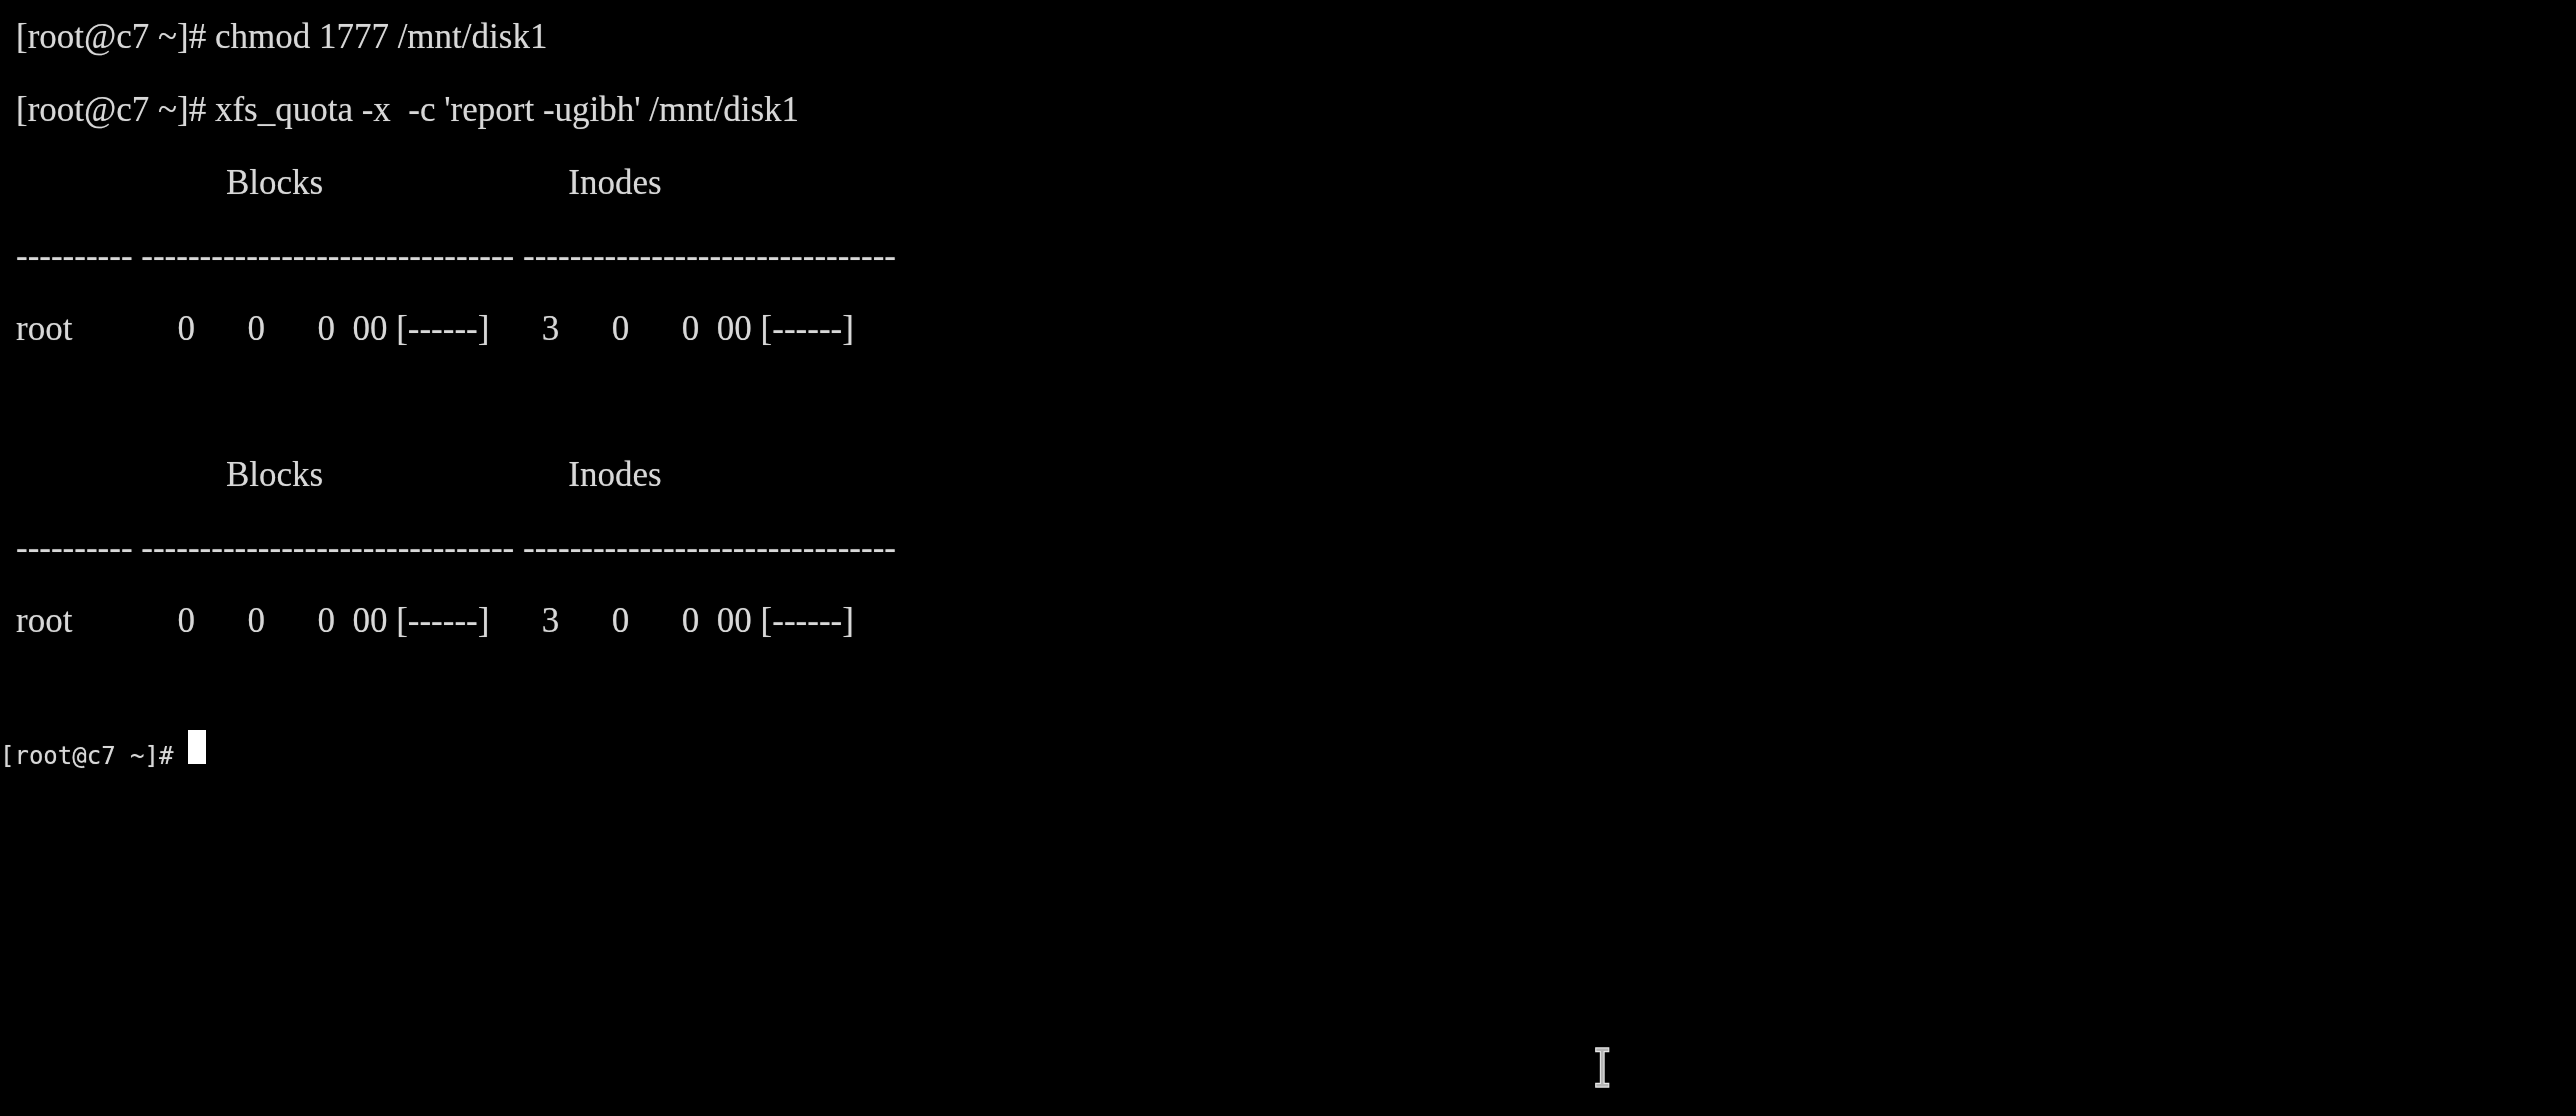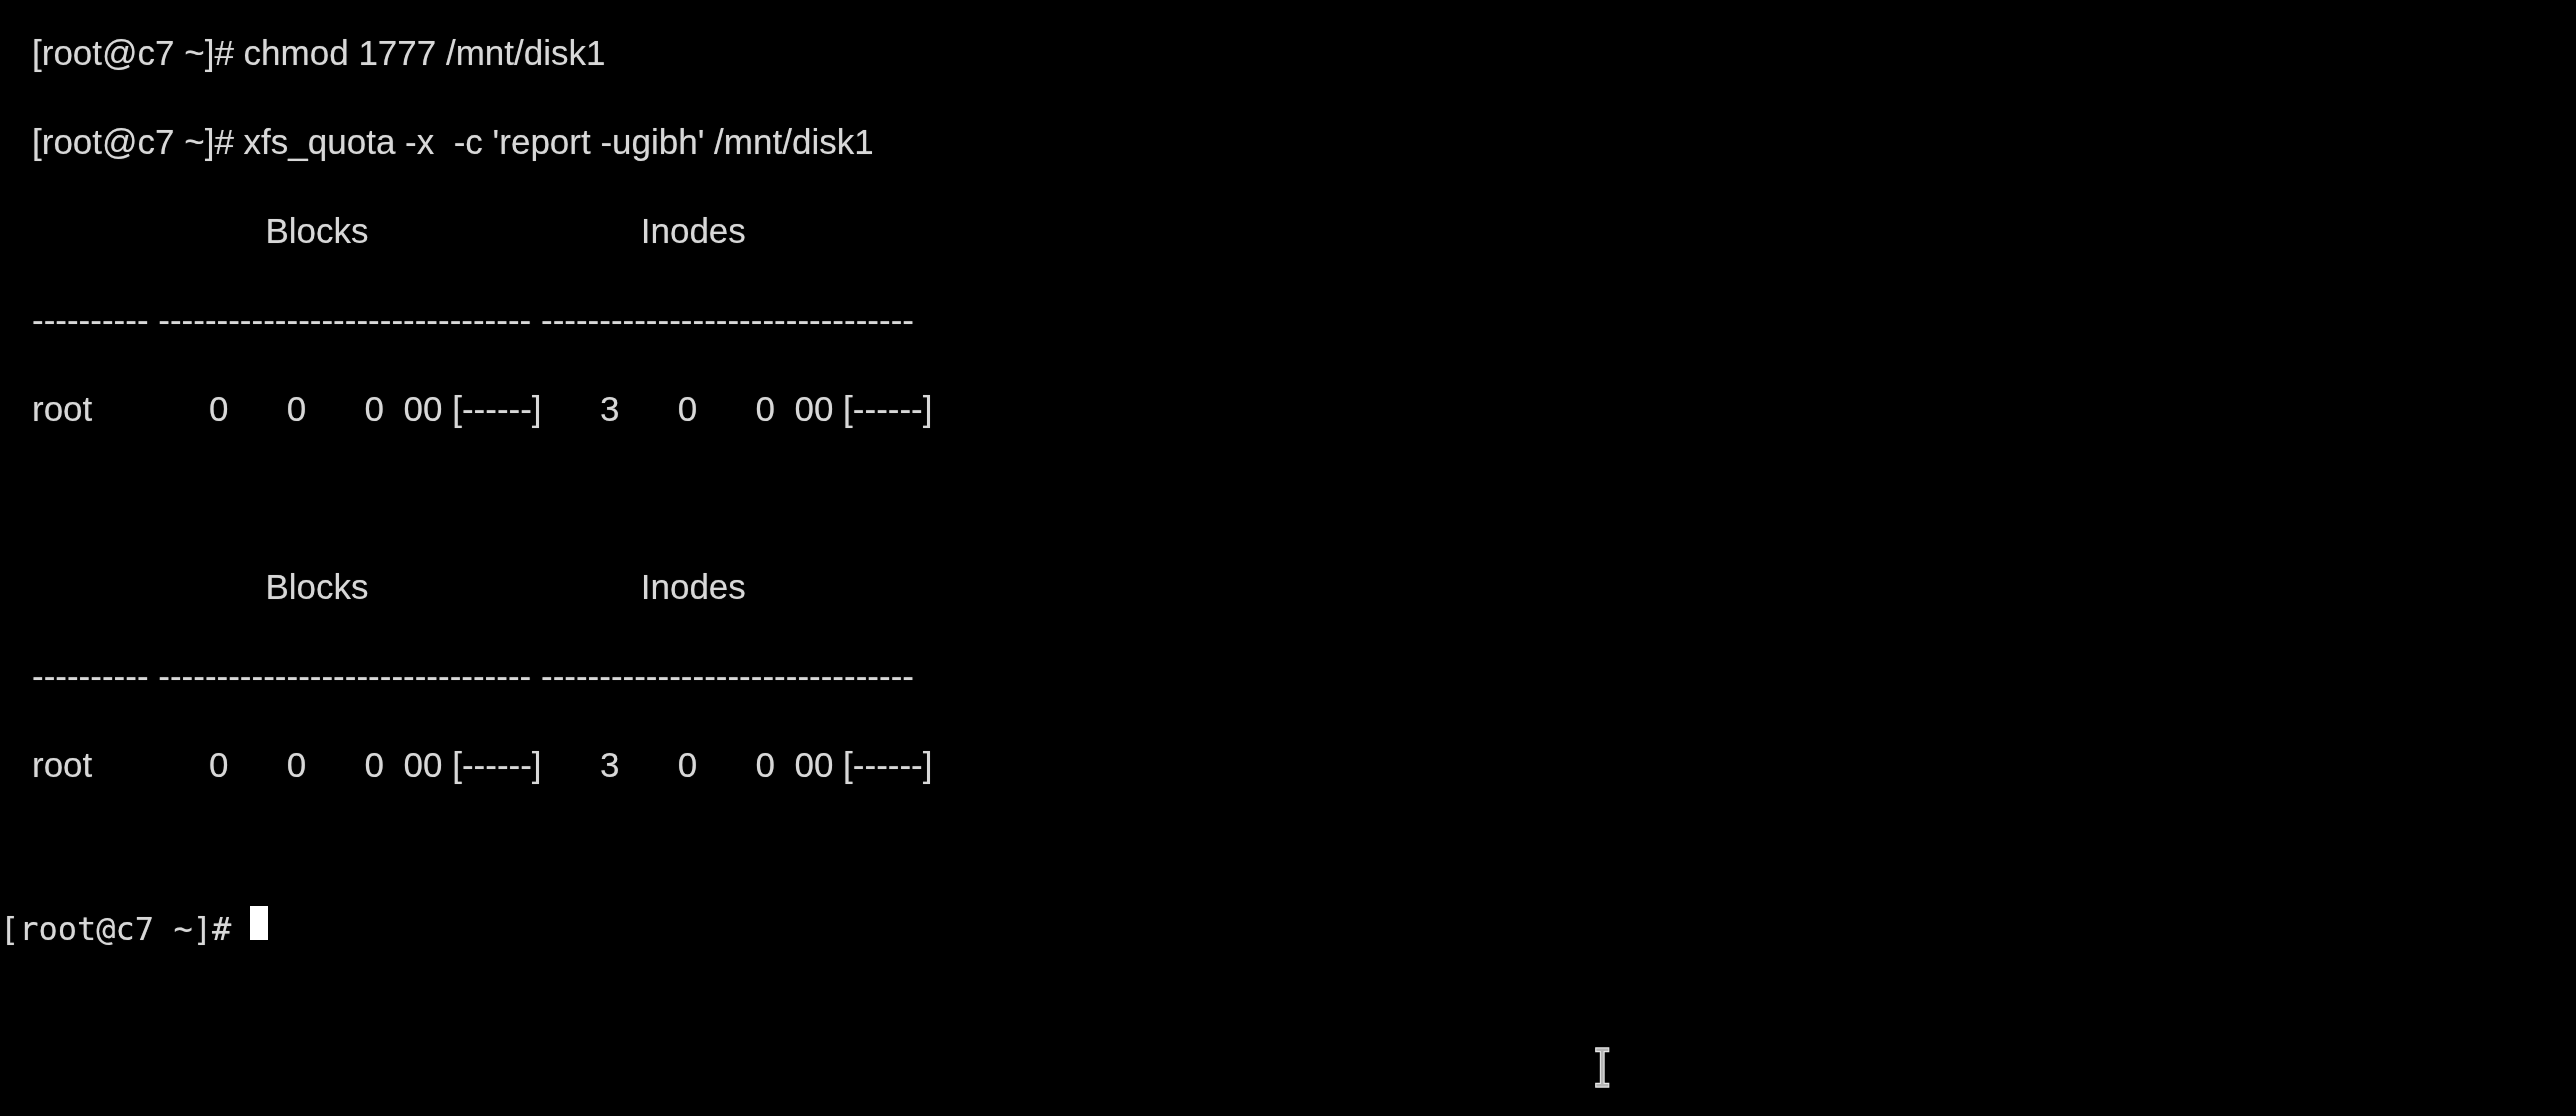--- a/index.html
+++ b/index.html
@@ -33,41 +33,41 @@
     position: absolute;
     left: 0px;
     top: 0px;
     width: 2576px;
   }
 
   .line {
     display: block;
     height: 41px;
     white-space: pre;
-    font-family: Liberation Sans, sans-serif;
+    font-family: Liberation Serif, serif;
     font-size: 35px;
     line-height: 41px;
     color: #d8d8d8;
-    margin: 16px;
+    margin: 0;
     padding: 16px;
     text-shadow: 0 0 0.9px rgba(220,220,220,0.45);
   }
 
   .line.blank {
     color: transparent;
   }
 
   
   .prompt-line {
     display: flex;
     align-items: baseline;
     height: 41px;
     white-space: pre;
     font-family: "DejaVu Sans Mono", "Liberation Mono", monospace;
-    font-size: 32px;
+    font-size: 24px;
     line-height: 41px;
     color: #d8d8d8;
     text-shadow: 0 0 0.9px rgba(220,220,220,0.45);
   }
 
   .cursor-block {
     display: inline-block;
     width: 17.7px;
     height: 34px;
     background: #ffffff;

